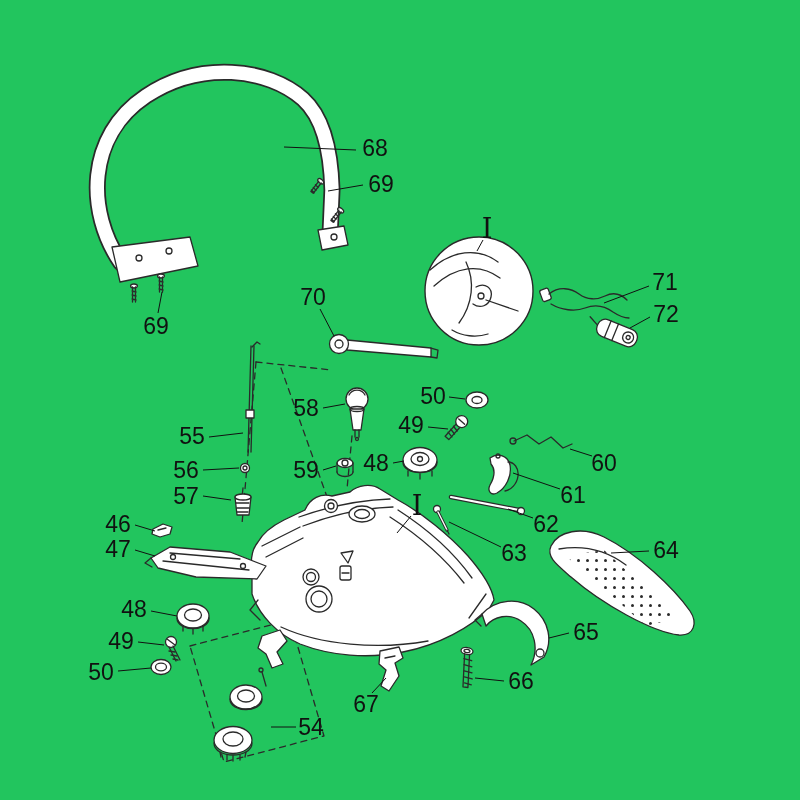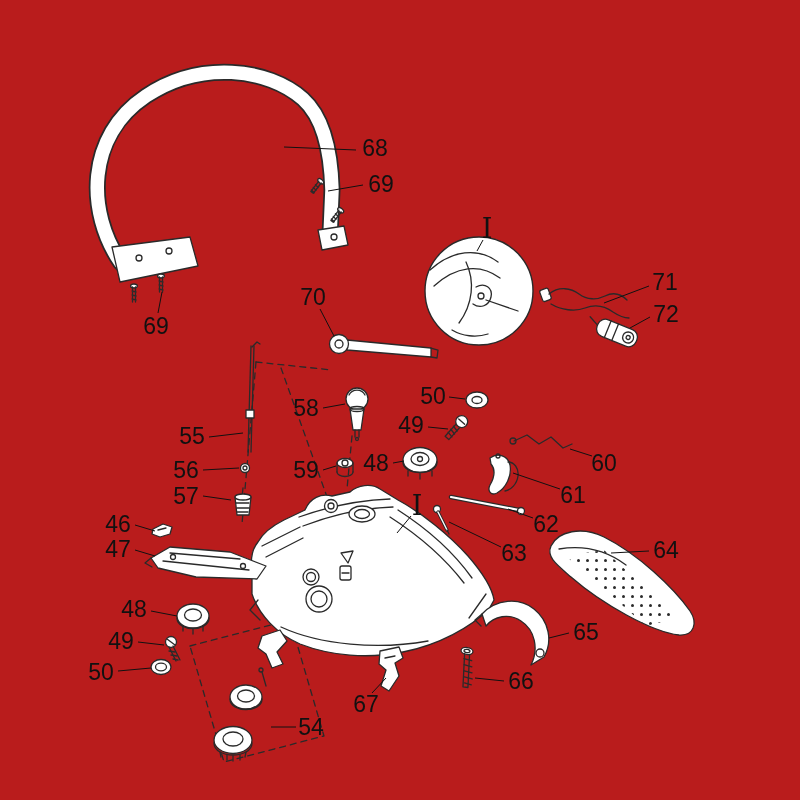--- a/index.html
+++ b/index.html
@@ -1,17 +1,17 @@
 <!DOCTYPE html>
 <html><head>
 <meta charset="utf-8">
 <title>Exploded Parts Diagram</title>
 <style>
   html,body{margin:0;padding:0;background:#fff;}
-  .stage{position:relative;width:800px;height:800px;background:#b91c1c;overflow:hidden;
+  .stage{position:relative;width:800px;height:800px;background:#22c55e;overflow:hidden;
          font-family:"Liberation Sans",sans-serif;}
   svg{display:block;}
   .callout{font-family:"Liberation Sans",sans-serif;font-size:23px;fill:#111;
            text-anchor:middle;dominant-baseline:central;}
   .detail-marker{font-family:"DejaVu Serif",serif;font-size:27px;fill:#111;
            text-anchor:middle;dominant-baseline:central;}
   .leader{stroke:#111;stroke-width:1;}
 </style>
 </head>
 <body>

